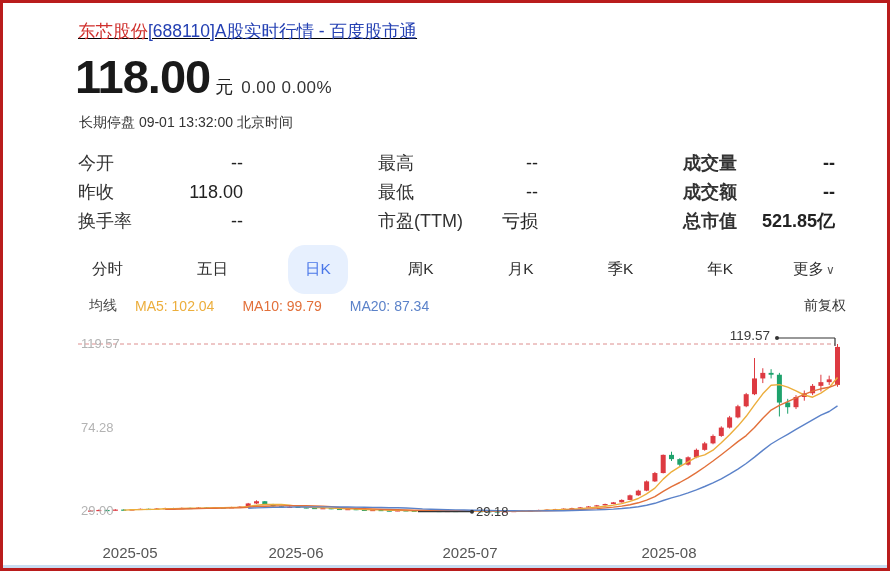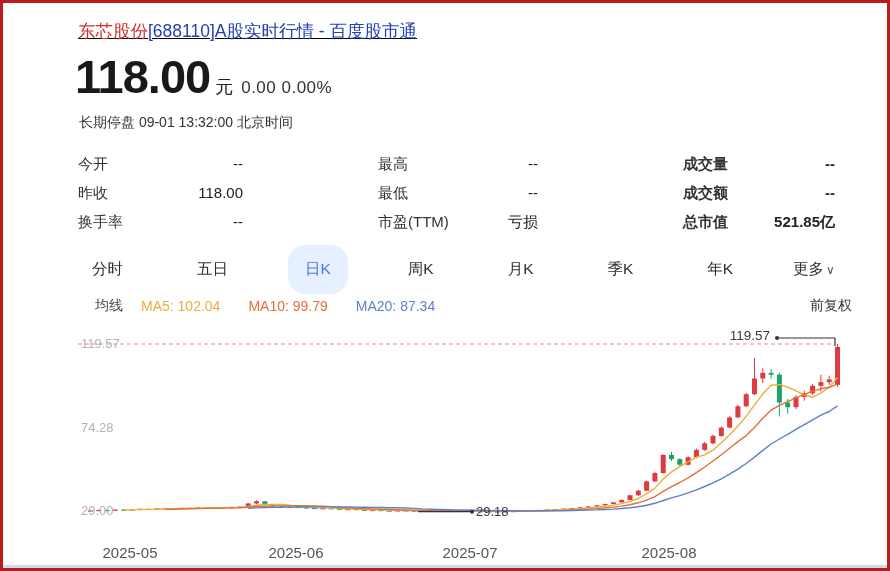--- a/index.html
+++ b/index.html
@@ -20,34 +20,34 @@
   .unit  { font-size:18px; color:#222; margin-left:5px; }
   .change{ font-size:17px; color:#333; margin-left:8px; letter-spacing:0.5px; }
   .status{ position:absolute; left:76px; top:111px; font-size:14px; color:#333; }
 
   
   .stats { position:absolute; left:75px; top:146px; display:flex; width:757px; }
   .stats .col { display:flex; flex-direction:column; }
   .col1 { width:165px; }
   .col2 { width:160px; margin-left:135px; }
   .col3 { width:152px; margin-left:145px;font-weight:bold; }
-  .stat-row { display:flex; justify-content:space-between; line-height:29px; font-size:15px; }
+  .stat-row { display:flex; justify-content:space-between; line-height:29px; font-size:18px; }
   .stat-label { color:#333; }
   .stat-value { color:#222; }
 
   
   .tabs { position:absolute; left:75px; top:246px; width:757px; height:40px;
           display:flex; justify-content:space-between; align-items:center;text-align:right; }
   .tab { font-size:15.5px; color:#2f2f2f; cursor:pointer; padding:7px 14px; border-radius:17px; }
   .tab.active { background:#e7f0fe; color:#4a77e8; padding:14px 17px; }
   .more { font-size:15.5px; color:#2f2f2f; cursor:pointer; }
   .more .chev { font-size:12px; color:#555; margin-left:2px; }
 
   
-  .legend { position:absolute; left:92px; top:294px; width:757px; display:flex;
+  .legend { position:absolute; left:86px; top:294px; width:757px; display:flex;
             align-items:center; font-size:14px; }
   .legend .lbl { color:#4a4a4a; }
   .ma5  { color:#ecae3c; margin-left:18px; }
   .ma10 { color:#e2703a; margin-left:28px; }
   .ma20 { color:#5b82c9; margin-left:28px; }
   .adjust { margin-left:auto; color:#333; cursor:pointer; }
 
   
   .chart { position:absolute; left:75px; top:330px; width:770px; height:205px; }
   .chart svg { position:absolute; left:0; top:0; overflow:visible; }

